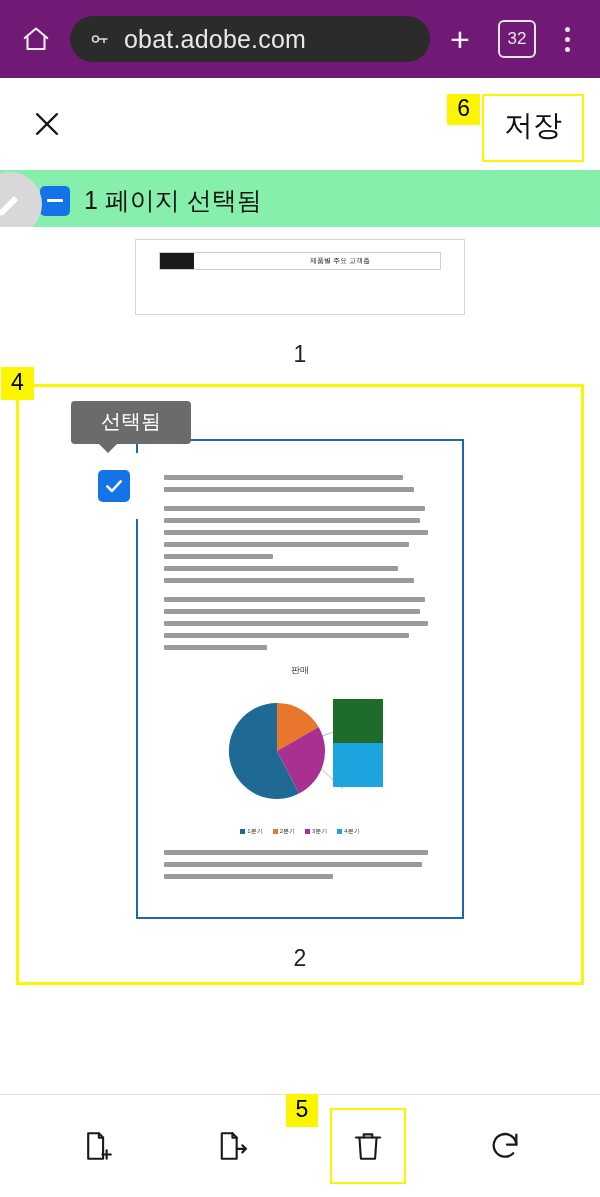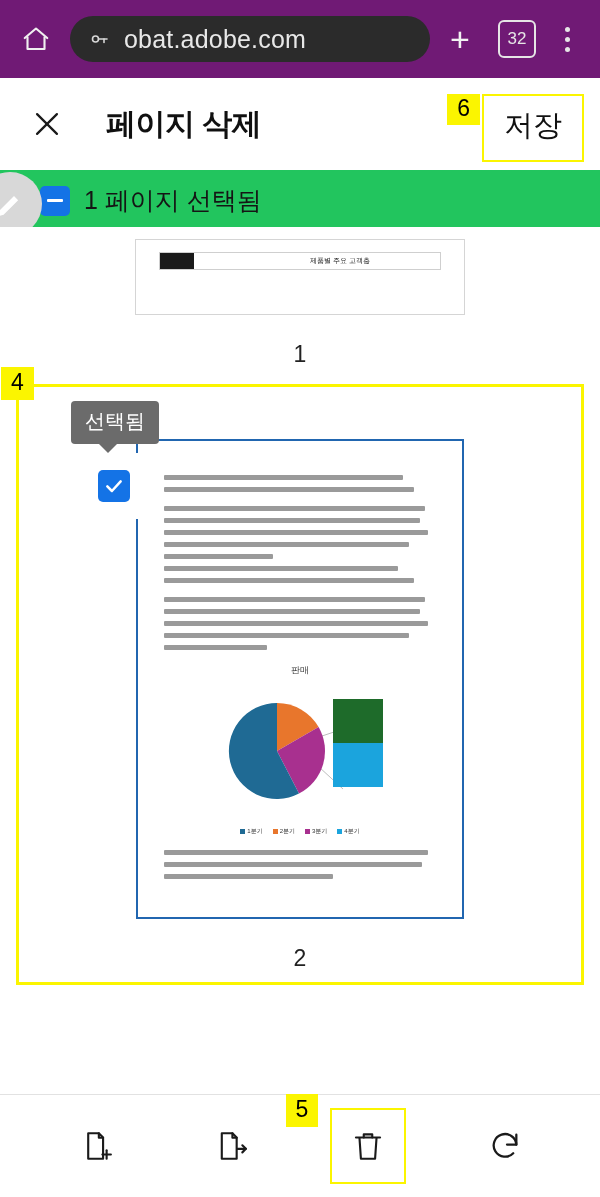--- a/index.html
+++ b/index.html
@@ -153,21 +153,21 @@
   .save-label {
     font-size: 29px;
     color: #111;
   }
 
   
   .select-bar {
     display: flex;
     align-items: center;
     padding: 14px 0 10px 40px;
-    background: #22c55e;
+    background: #86efac;
     position: relative;
   }
   .minus-chk {
     width: 30px;
     height: 30px;
     background: #1473e6;
     border-radius: 5px;
     display: flex;
     align-items: center;
     justify-content: center;
@@ -257,21 +257,21 @@
     line-height: 1;
     padding: 4px 10px 6px;
   }
   .tooltip {
     position: absolute;
     left: 52px;
     top: 14px;
     background: #6b6b6b;
     color: #fff;
     font-size: 20px;
-    padding: 7px 14px 9px;
+    padding: 7px 30px 9px;
     border-radius: 4px;
     z-index: 4;
   }
   .tooltip:after {
     content: "";
     position: absolute;
     left: 28px;
     bottom: -9px;
     border-left: 9px solid transparent;
     border-right: 9px solid transparent;
@@ -406,21 +406,20 @@
   </div>
 </div>
 
 <div class="app-header">
   <div class="close-x">
     <svg width="34" height="34" viewBox="0 0 24 24" fill="none" stroke="#1a1a1a" stroke-width="1.6" stroke-linecap="round">
       <line x1="5" y1="5" x2="19" y2="19"></line>
         <line x1="19" y1="5" x2="5" y2="19"></line>
     </svg>
   </div>
-  <div class="app-title">페이지 삭제</div>
   <div class="save-wrap">
     <span class="marker">6</span>
     <span class="save-box">
       <span class="save-label">저장</span>
     </span>
   </div>
 </div>
 
 <div class="select-bar">
   <div class="pencil-badge">

